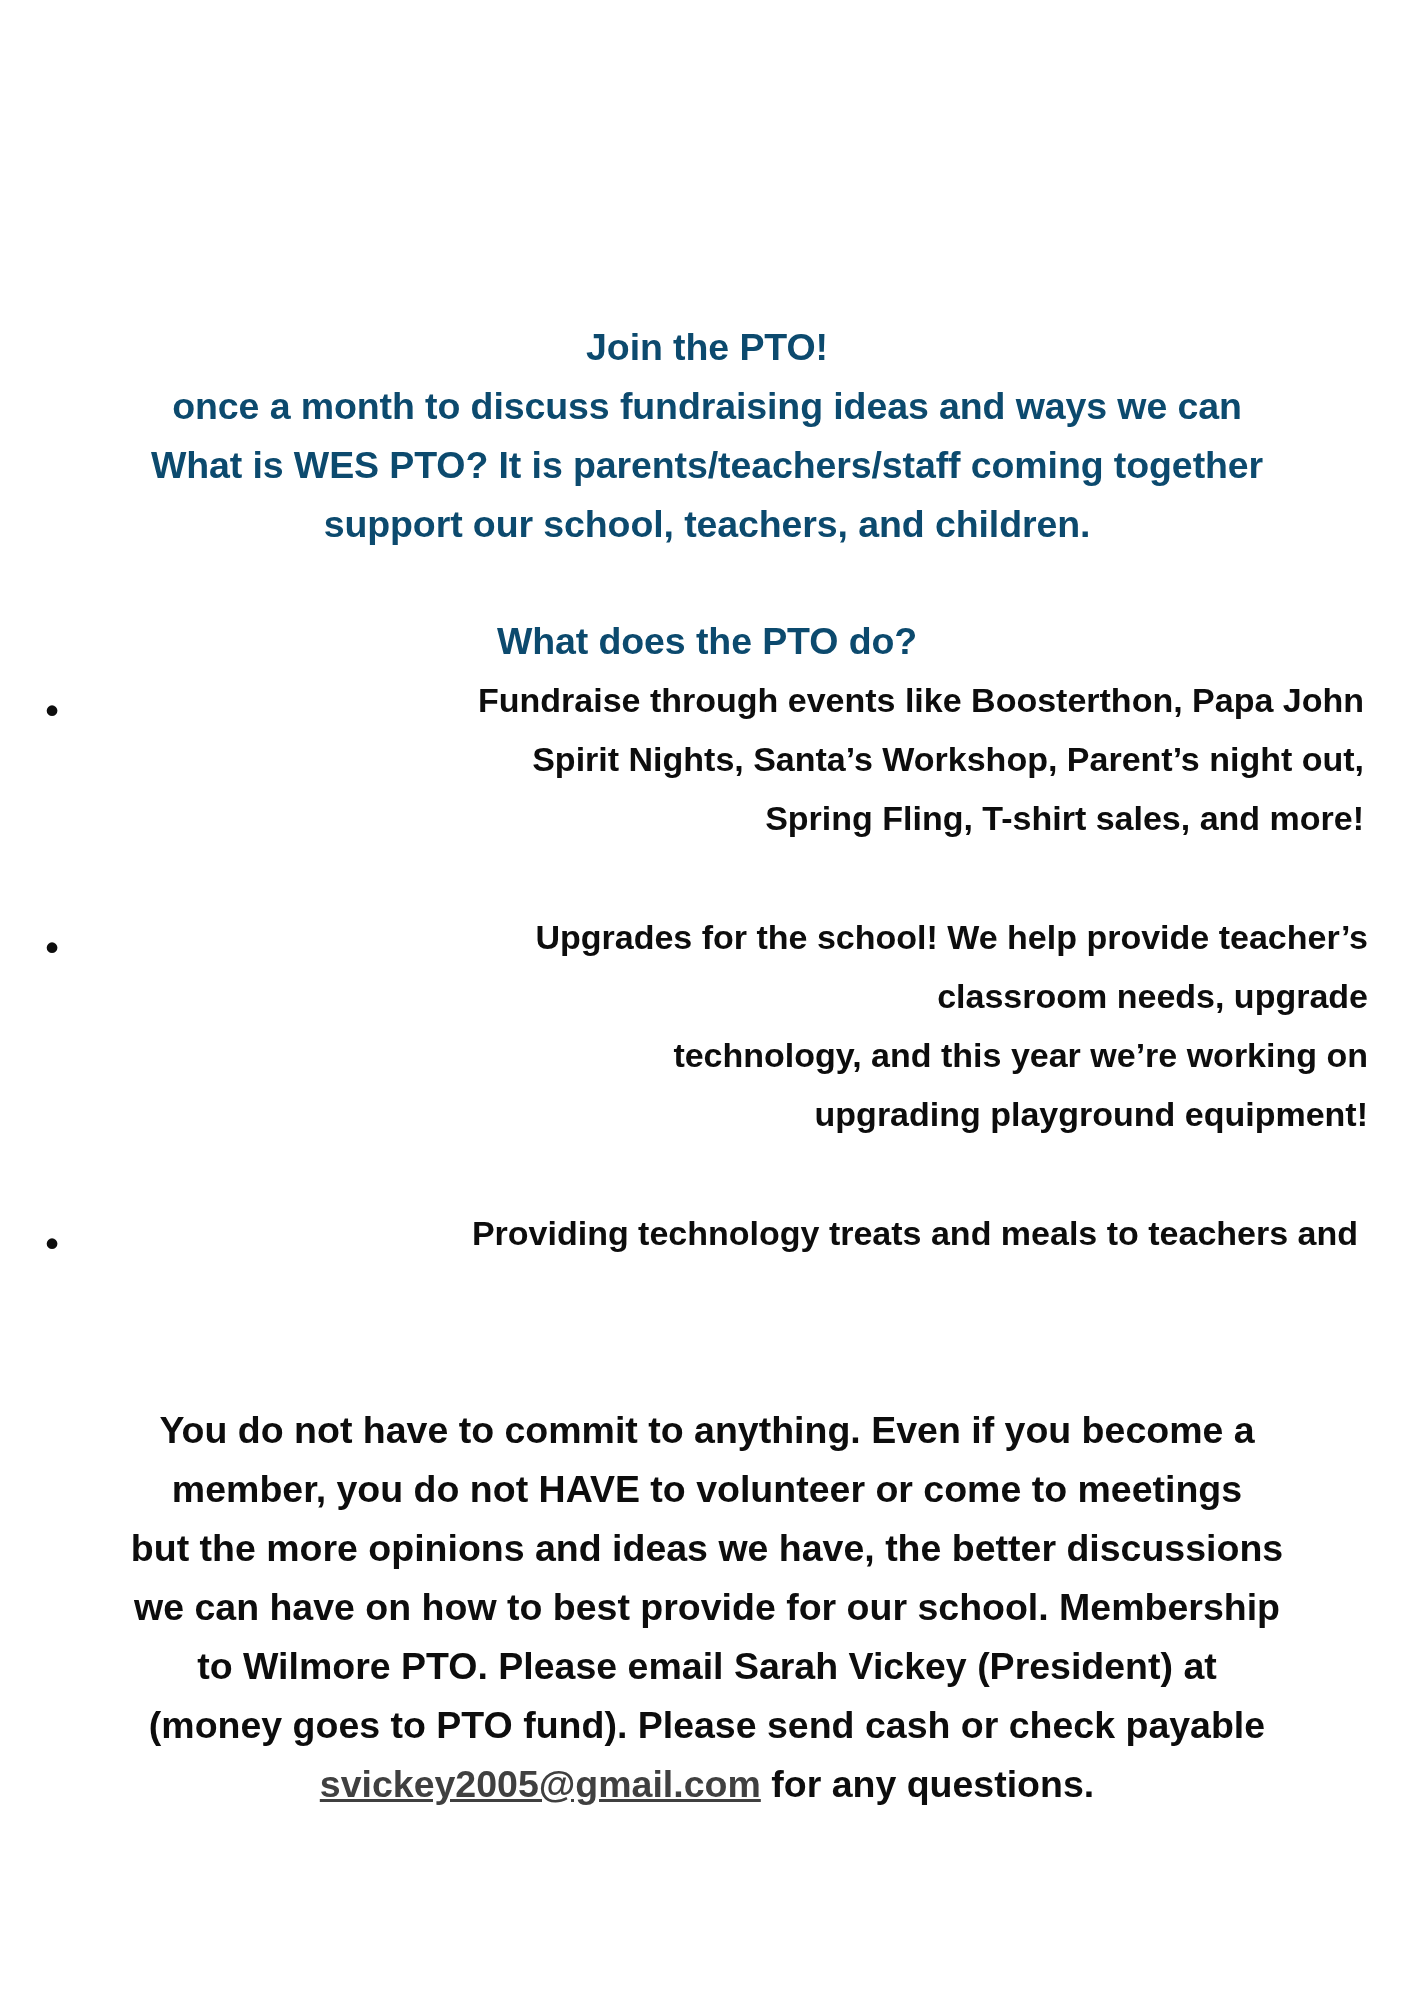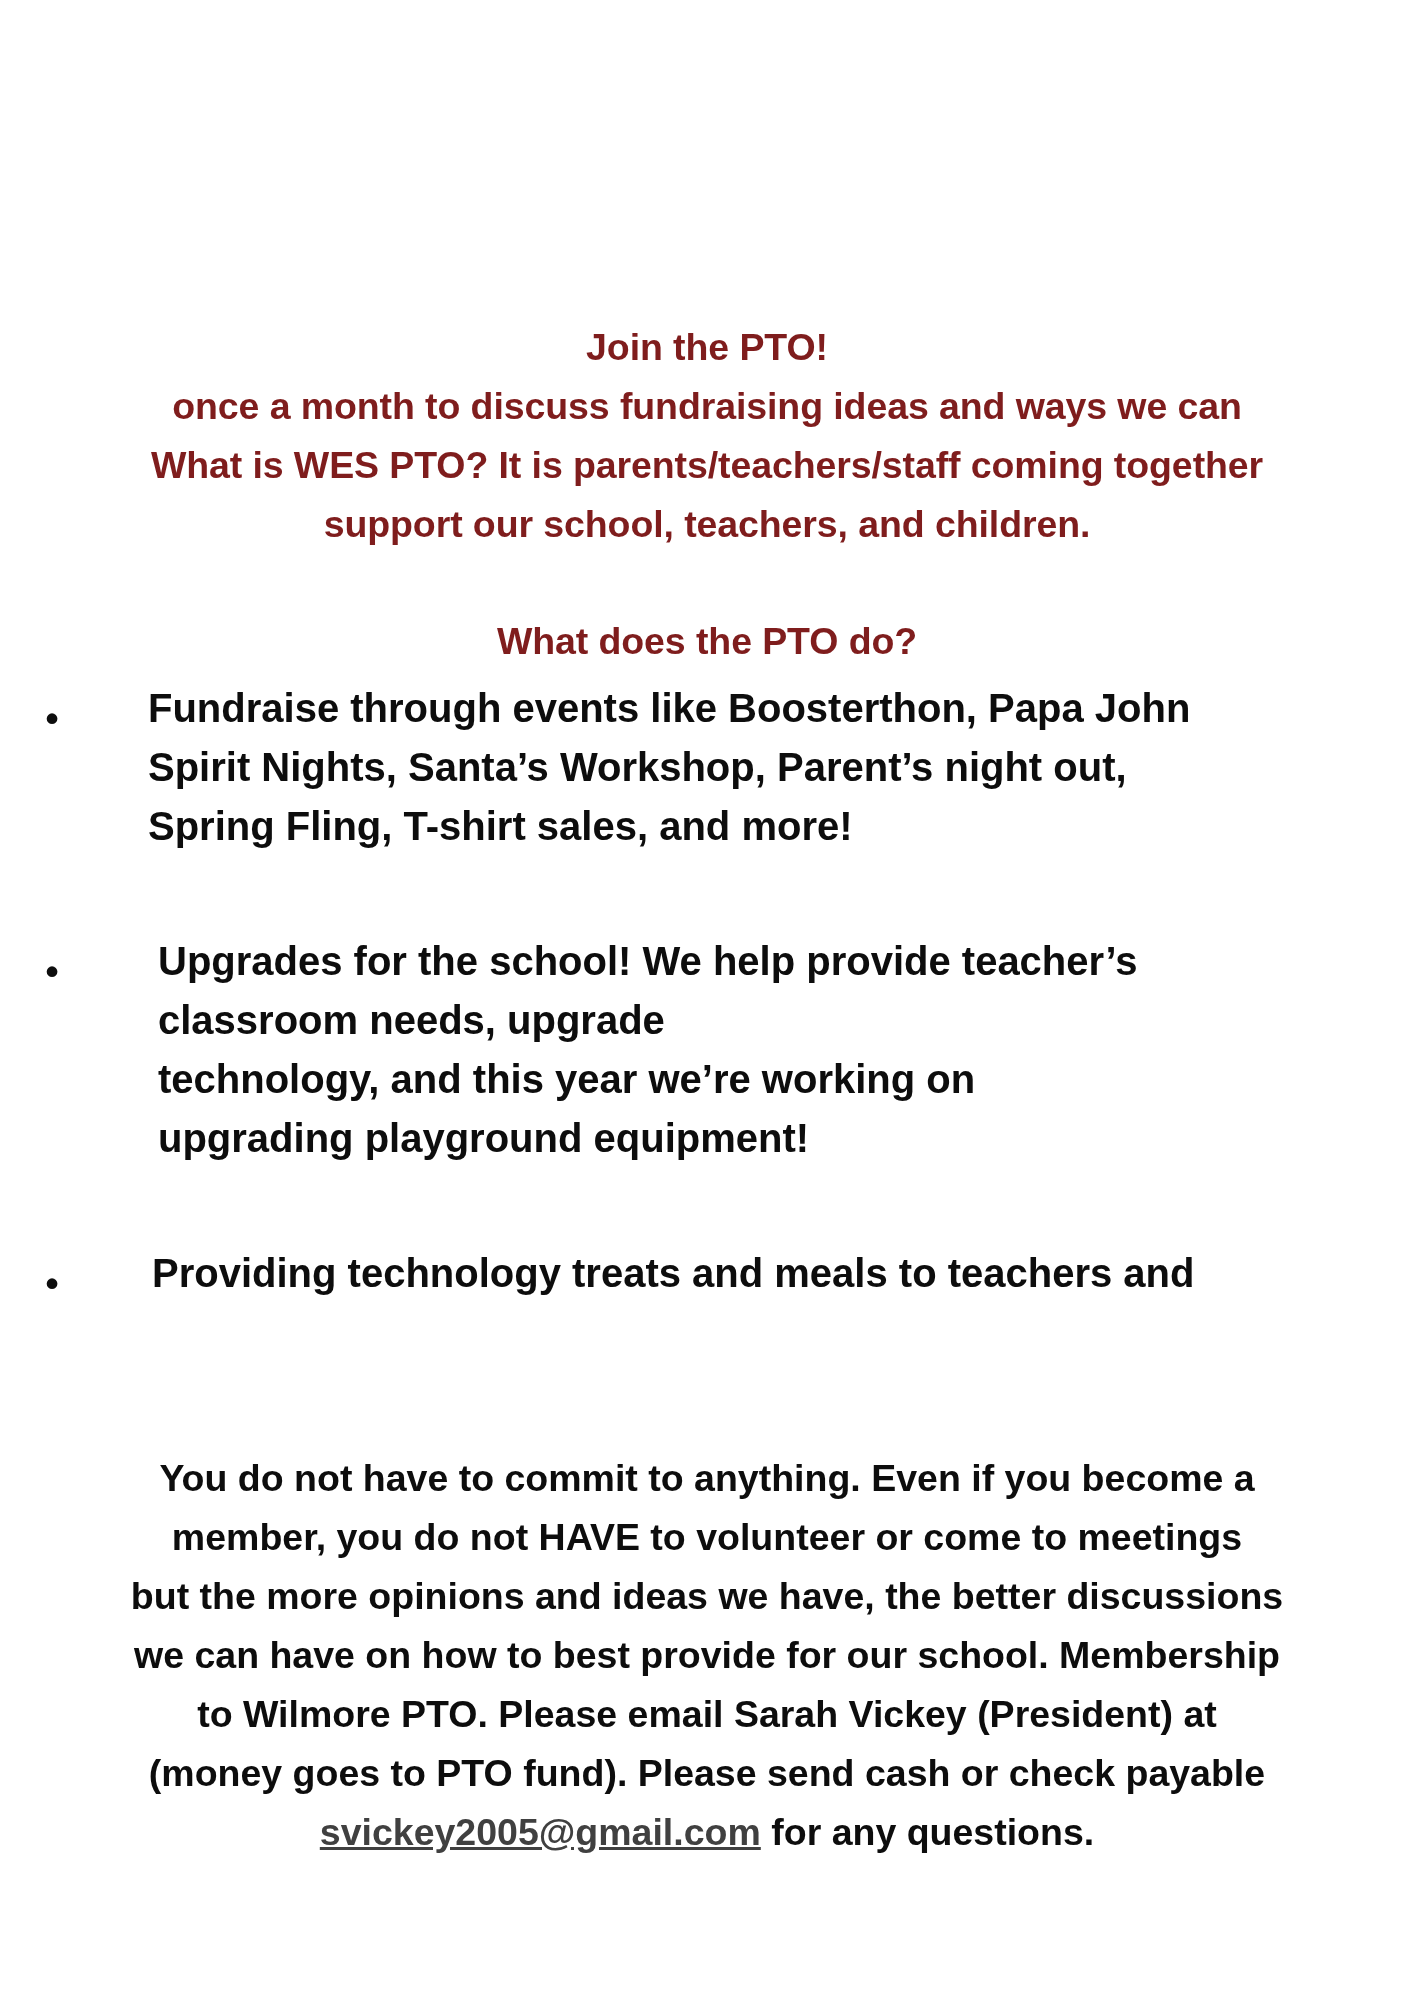--- a/index.html
+++ b/index.html
@@ -27,21 +27,21 @@
     padding-top: 318px;
     text-align: center;
   }
   .para {
     text-align: center;
     font-weight: bold;
     font-size: 37.5px;
     line-height: 59px;
     letter-spacing: -0.1px;
     margin: 0;
-    color: #7f1d1d;
+    color: #0c4a6e;
   }
   .line {
     display: block;
   }
   .spacer-sm { height: 58px; }
   .spacer-md { height: 60px; }
   .spacer-xl { height: 126px; }
 
   
   .bullet-block {
@@ -52,25 +52,25 @@
     left: 7px;
     top: 10px;
     width: 34px;
     text-align: center;
     font-size: 37.5px;
     line-height: 59px;
     font-weight: bold;
     color: #0d0d0d;
   }
   .bullet-text {
-    text-align: left;
+    text-align: right;
     font-weight: bold;
-    font-size: 40px;
+    font-size: 34px;
     line-height: 59px;
-    margin: 8px;
+    margin: 0;
     padding-left: 112px;
     padding-right: 22px;
   }
   .bullet-text.indent-2 {
     padding-left: 122px;
     padding-right: 18px;
   }
   .bullet-text.indent-3 {
     padding-left: 116px;
     padding-right: 28px;

